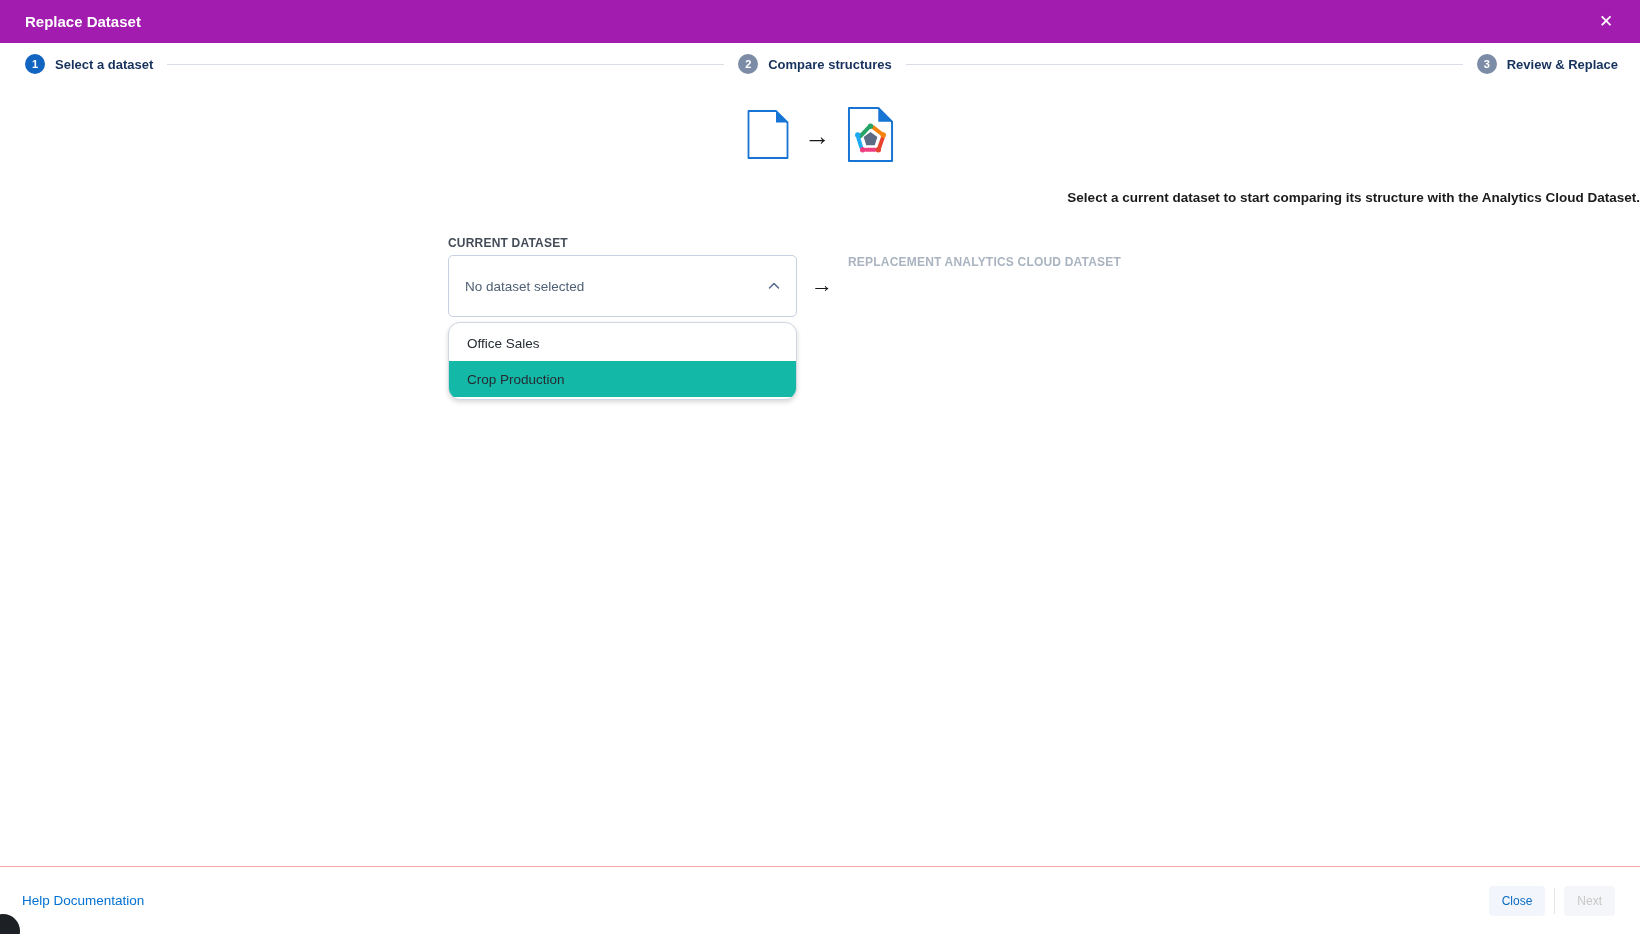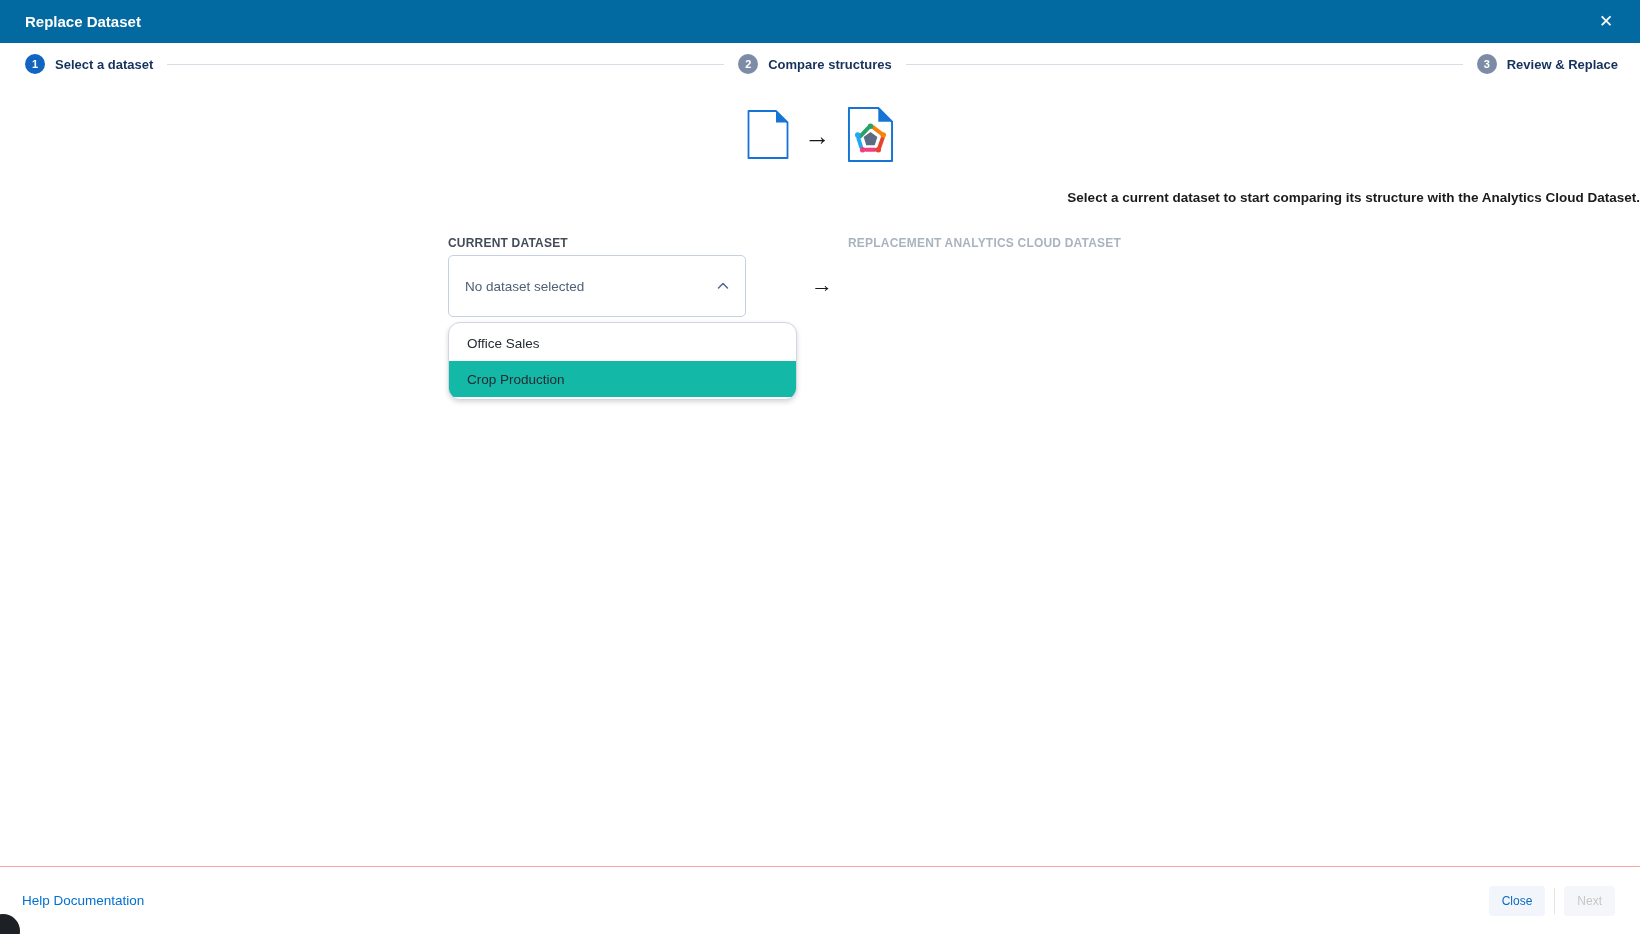--- a/index.html
+++ b/index.html
@@ -8,21 +8,21 @@
     font-family: "Liberation Sans", sans-serif;
     background: #ffffff;
     position: relative;
     overflow: hidden;
     color: #1a1a1a;
   }
 
   
   .modal-header {
     position: absolute; top: 0; left: 0; right: 0; height: 43px;
-    background: #0369a1;
+    background: #a21caf;
     display: flex; align-items: center;
     padding: 0 22px 0 25px;
   }
   .modal-title { color: #ffffff; font-size: 15px; font-weight: bold; }
   .close-btn {
     margin-left: auto;
     color: #ffffff; font-size: 17px; line-height: 1;
     cursor: pointer; font-weight: 400;
     width: 24px; height: 24px; display: flex; align-items: center; justify-content: center;
   }
@@ -62,24 +62,24 @@
     font-size: 13.5px; font-weight: bold; color: #1b1b1b;
   }
 
   
   .picker-area { position: absolute; top: 0; left: 0; right: 0; height: 100%; }
   .field-label {
     position: absolute; top: 236px;
     font-size: 12px; font-weight: bold; letter-spacing: 0.2px;
   }
   .field-label.current { left: 448px; color: #444c57; }
-  .field-label.replacement { left: 848px; color: #aab4c0; font-weight: bold; }
+  .field-label.replacement { left: 848px; color: #aab4c0; font-weight: bold; margin-top: 19px; }
 
   .select-box {
-    position: absolute; top: 255px; width: 298px; height: 62px;
+    position: absolute; top: 255px; width: 349px; height: 62px;
     border-radius: 5px;
     display: flex; align-items: center;
     padding: 0 16px;
     font-size: 13.5px;
   }
   .select-box.open {
     left: 448px; background: #ffffff; border: 1px solid #c6d0e0;
     color: #4f6076; cursor: pointer;
   }
   .select-box.disabled {

